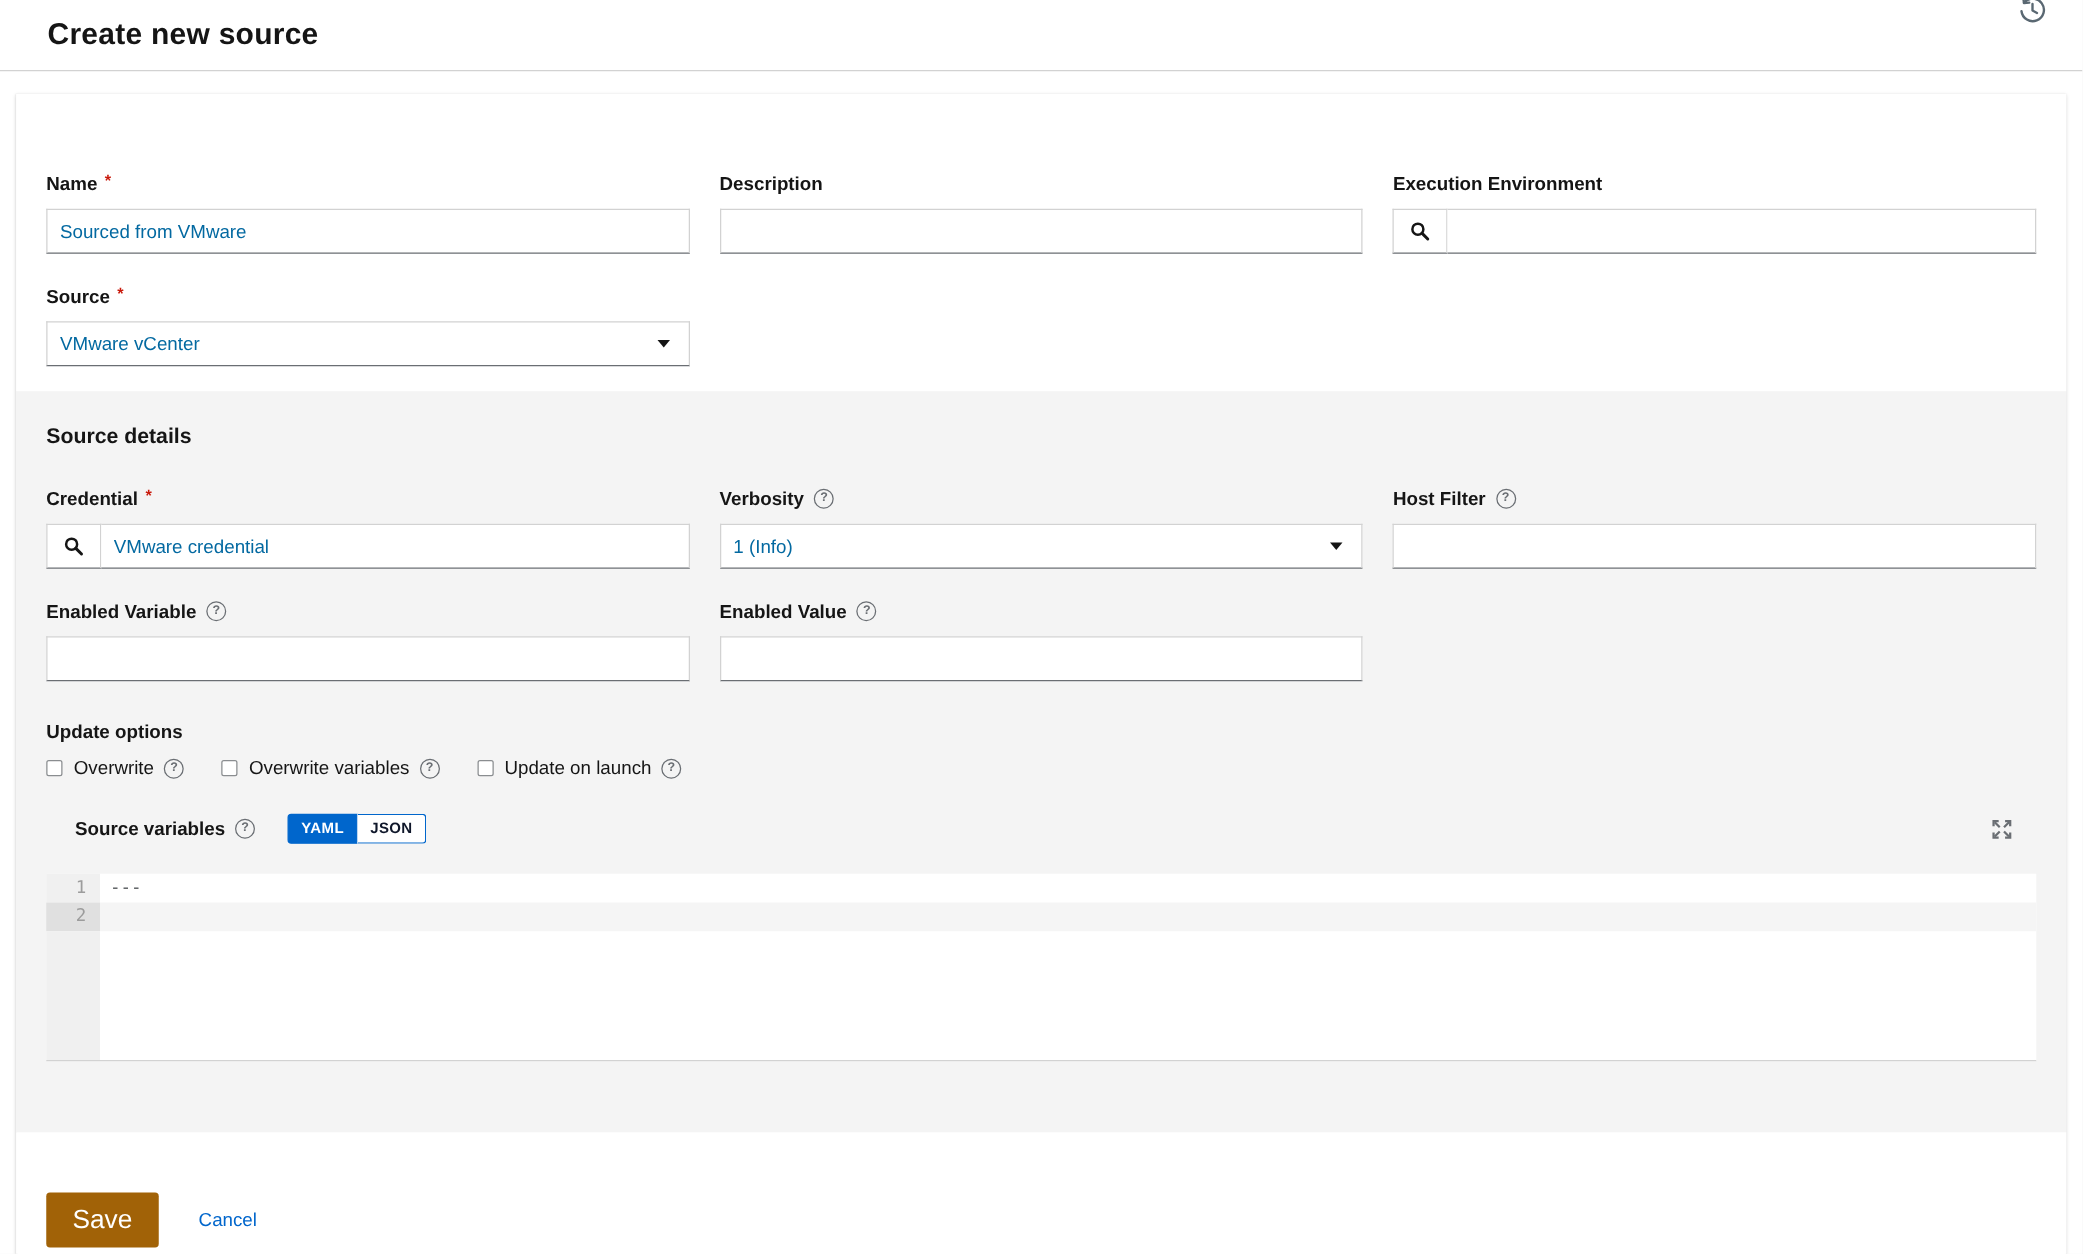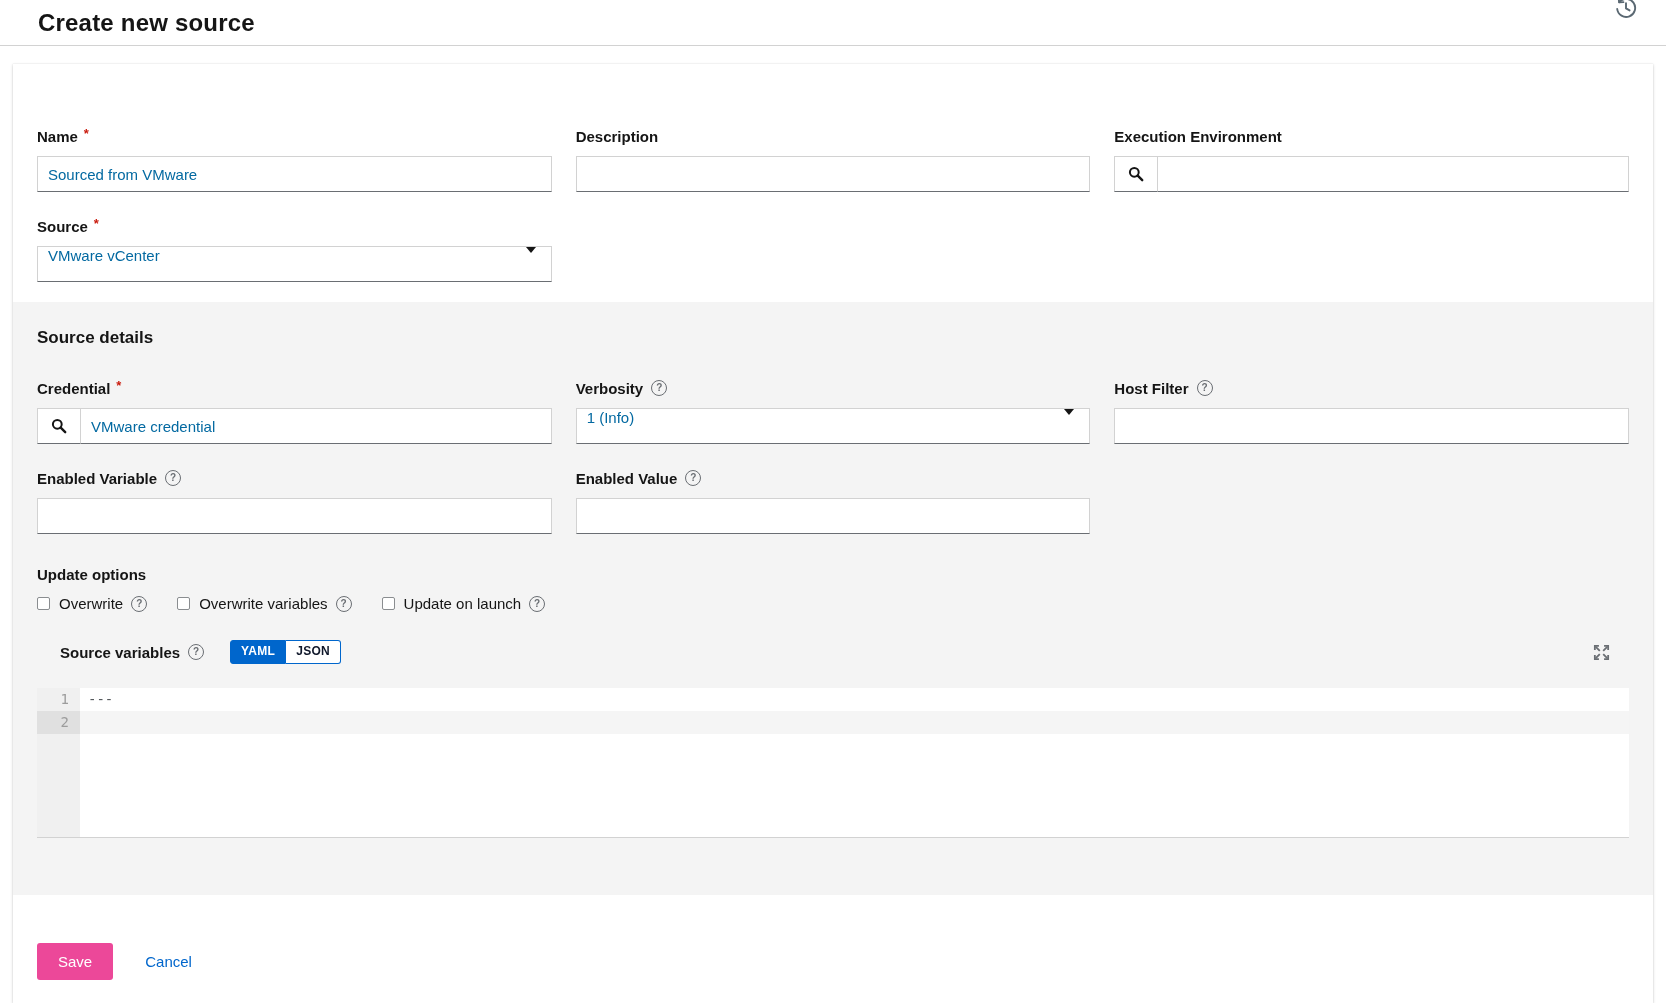--- a/index.html
+++ b/index.html
@@ -5,21 +5,21 @@
   * { box-sizing: border-box; margin: 0; padding: 0; }
   html, body { width: 1666px; height: 1003px; }
   body {
     font-family: "Liberation Sans", sans-serif;
     background: #ffffff;
     color: #151515;
     overflow: hidden;
   }
   
   .page-header {
-    height: 46px;
+    height: 57px;
     border-bottom: 1px solid #d2d2d2;
     display: flex;
     align-items: center;
     padding: 0 26px 0 38px;
     position: relative;
     background: #fff;
     overflow: hidden;
   }
   .page-title { font-size: 24px; font-weight: 700; letter-spacing: .2px; }
   .history-btn {
@@ -64,21 +64,21 @@
   }
   .input-group { display: flex; width: 100%; }
   .lookup-btn {
     width: 44px; height: 36px; flex: none;
     border: 1px solid #d2d2d2; border-bottom-color: #6a6e73;
     background: #fff; cursor: pointer;
     display: flex; align-items: center; justify-content: center;
   }
   .input-group .text-input { border-left: none; flex: 1; }
   .select-box {
-    display: flex; align-items: flex-start; justify-content: space-between;
+    display: flex; align-items: center; justify-content: space-between;
     cursor: pointer;
   }
   .caret-down {
     width: 0; height: 0; flex: none; margin-right: 5px;
     border-left: 5px solid transparent; border-right: 5px solid transparent;
     border-top: 6px solid #151515;
   }
   
   .sec-details { background: #f4f4f4; padding: 26px 24px 57px; }
   .details-heading { font-size: 17px; font-weight: 700; margin-bottom: 10px; }
@@ -122,22 +122,22 @@
     text-align: right; padding-right: 11px;
   }
   .ed-code { flex: 1; padding-left: 8px; color: #55595c; white-space: pre; }
   .ed-row.active { background: #f5f5f5; }
   .ed-row.active .ed-gutter { background: #e0e0e0; }
   .ed-fill { flex: 1; display: flex; }
   .ed-fill .ed-gutter { height: 100%; }
   
   .sec-actions { background: #fff; padding: 48px 24px 23px; display: flex; align-items: center; }
   .btn-primary {
-    background: #ec4899; color: #fff; border: none; border-radius: 3px;
-    font-size: 15px; padding: 10px 21px; cursor: pointer;
+    background: #a16207; color: #fff; border: none; border-radius: 3px;
+    font-size: 21px; padding: 10px 21px; cursor: pointer;
     font-family: "Liberation Sans", sans-serif;
   }
   .btn-link {
     background: none; border: none; color: #0066cc; font-size: 15px;
     margin-left: 32px; cursor: pointer; font-family: "Liberation Sans", sans-serif;
   }
   
   .bottom-strip { height: 15px; background: #f0f0f0; width: 1666px; }
 </style>
 </head>

